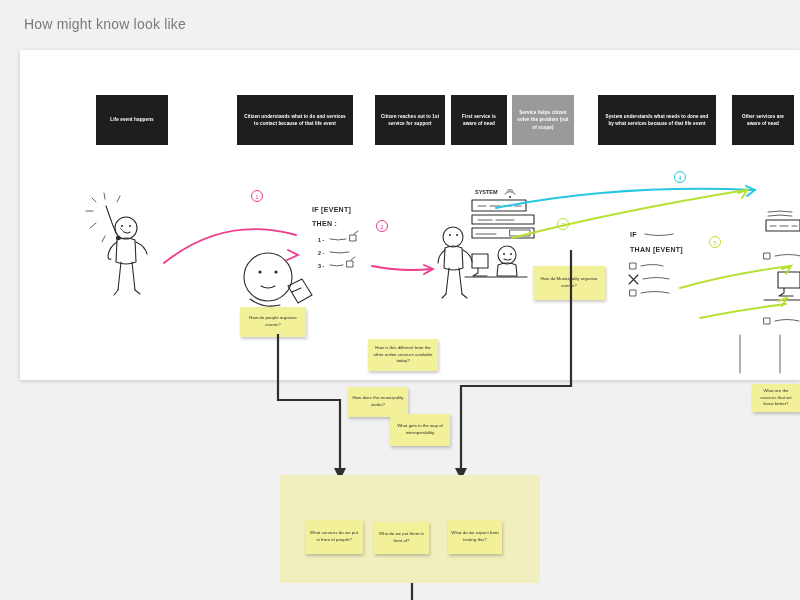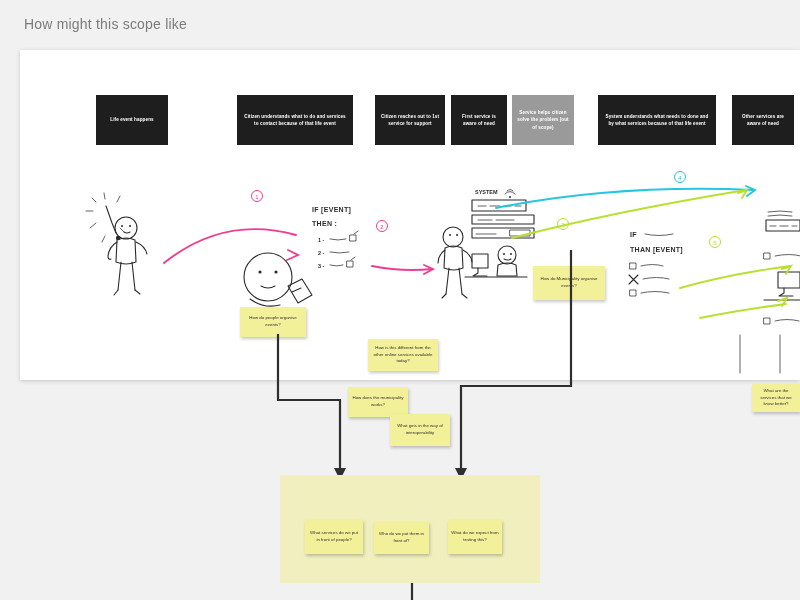--- a/index.html
+++ b/index.html
@@ -59,21 +59,21 @@
   .arrow-green{fill:none;stroke:#b7e030;stroke-width:1.9;stroke-linecap:round;}
   .badge-pink{fill:none;stroke:#ee3d8f;stroke-width:1;}
   .badge-cyan{fill:none;stroke:#24c6e0;stroke-width:1;}
   .badge-green{fill:none;stroke:#b7e030;stroke-width:1;}
   .hand-text{font-family:"Liberation Sans", sans-serif;font-size:7px;fill:#2b2b2b;font-weight:700;letter-spacing:.3px;}
   .hand-text-sm{font-family:"Liberation Sans", sans-serif;font-size:5.5px;fill:#2b2b2b;font-weight:700;}
 </style>
 </head>
 <body>
 
-<div id="page-title">How might this scope like</div>
+<div id="page-title">How might know look like</div>
 
 <div id="canvas-card">
 
   <svg id="sketch-layer" viewBox="0 0 780 330">
 
     <g>
       <path class="ink" d="M86 156 L92 173 L96 183"></path>
       <circle class="ink-fill" cx="98" cy="188" r="2.2"></circle>
       <path class="ink-thin" d="M72 148 L76 152 M66 161 L73 161 M70 178 L76 173 M84 143 L85 149 M100 146 L97 152 M82 192 L85 186 M104 182 L100 178"></path>
     </g>

